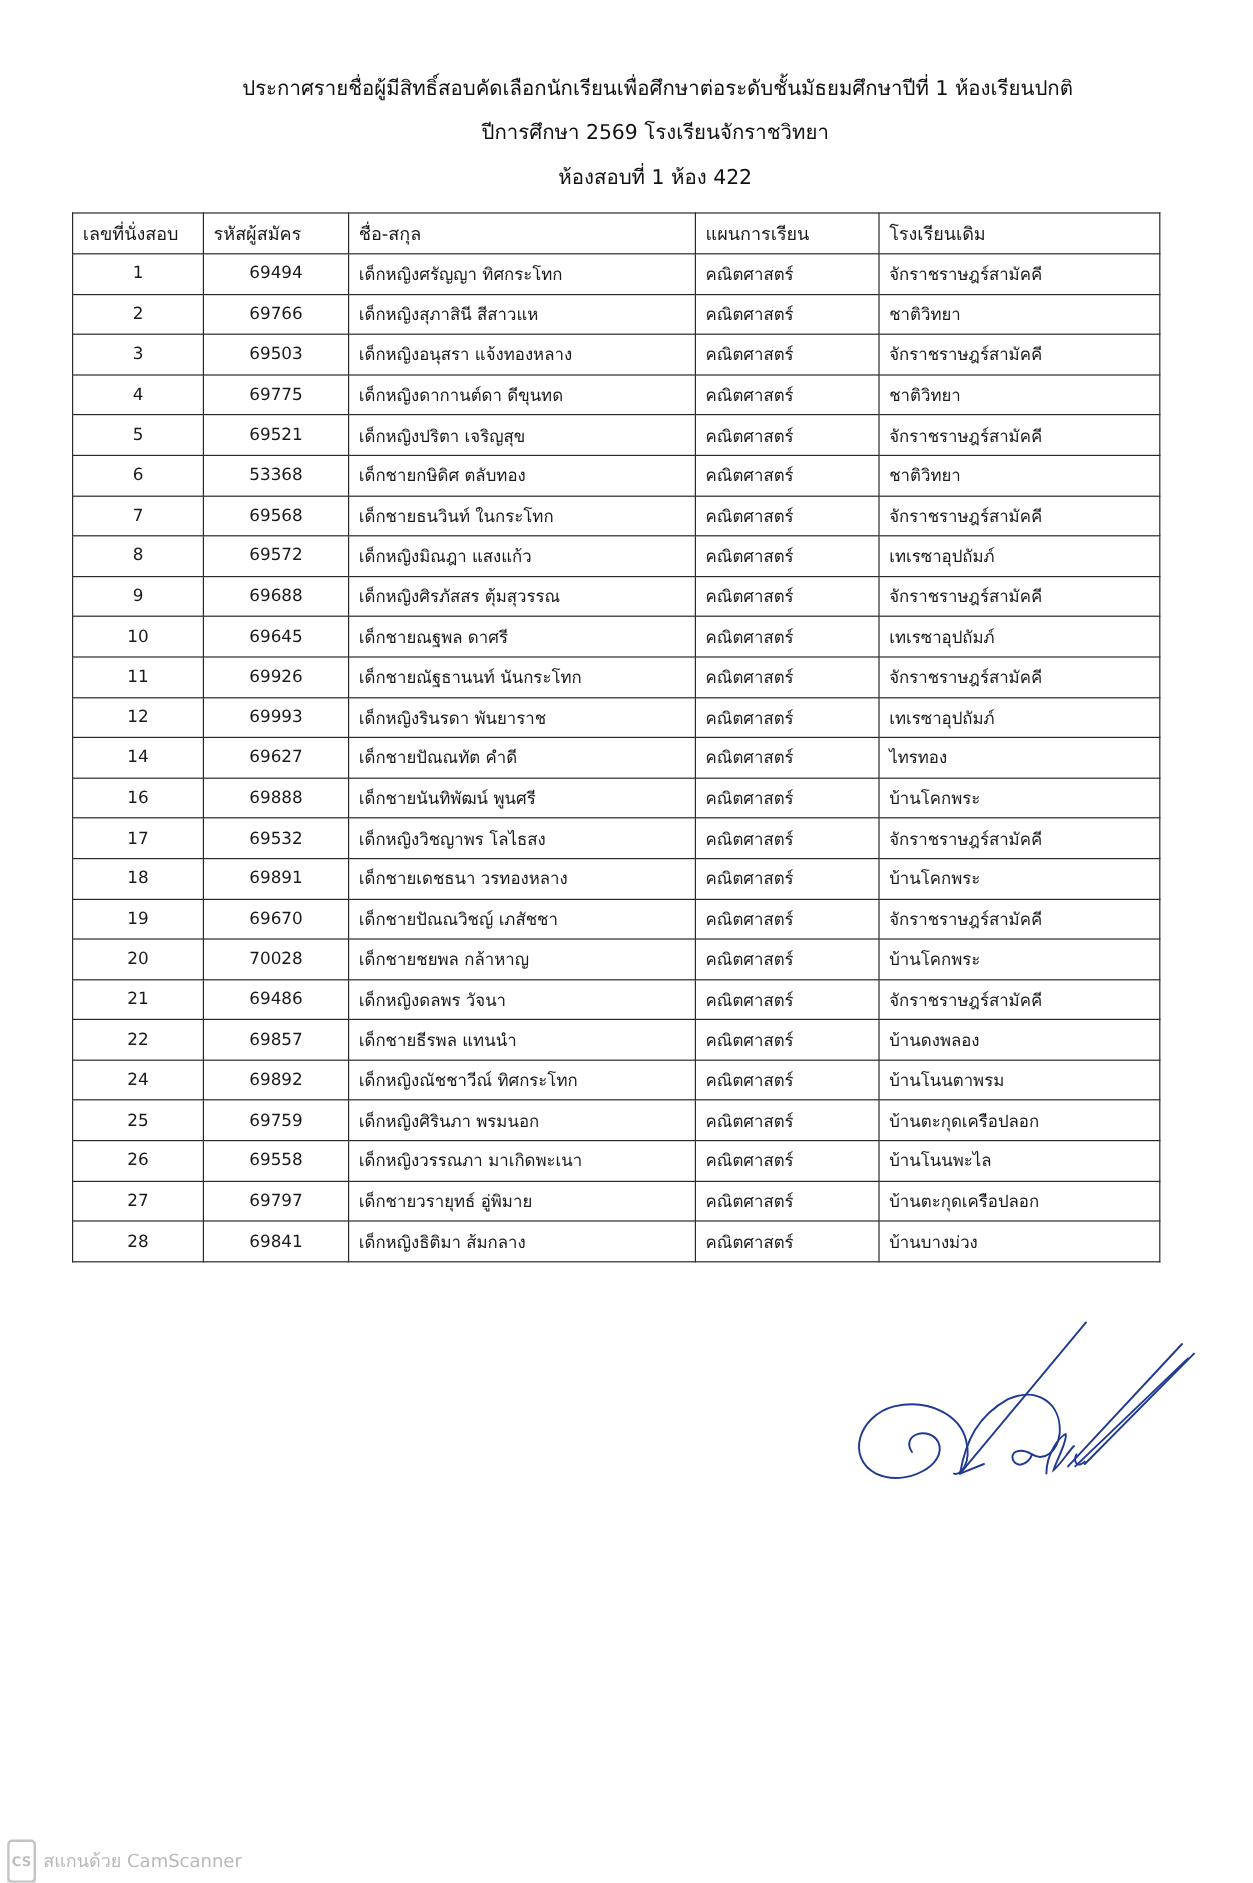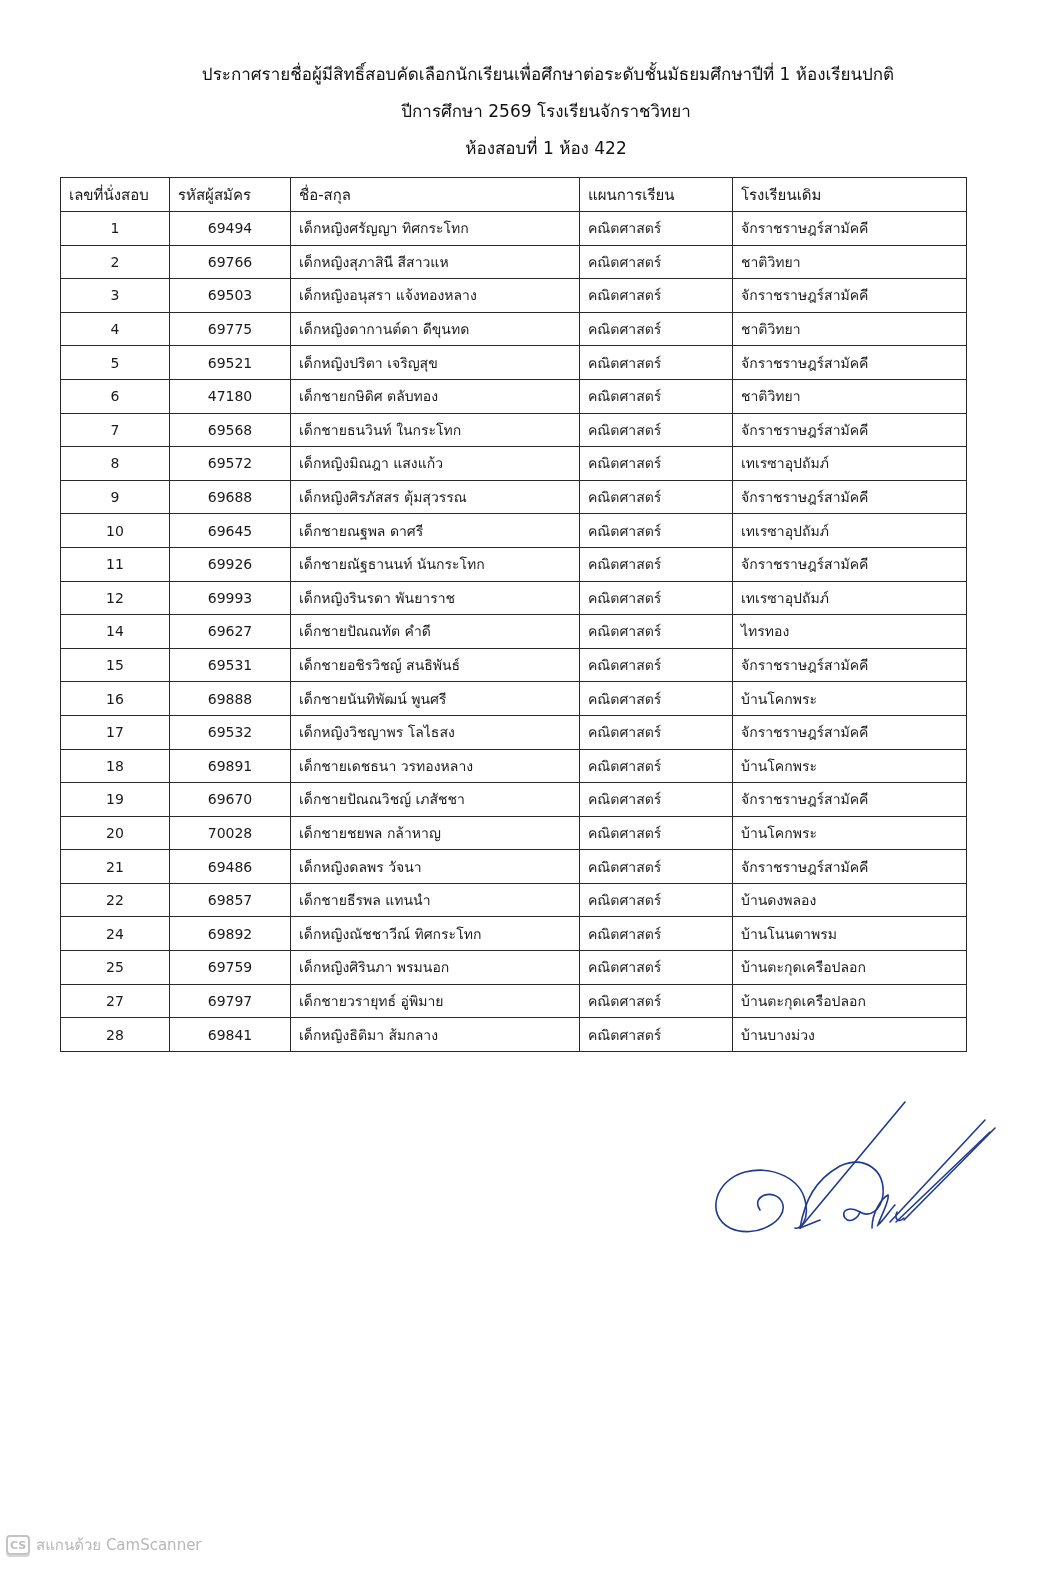--- a/index.html
+++ b/index.html
@@ -84,21 +84,21 @@
       top: 1533px;
       display: flex;
       align-items: center;
       gap: 6px;
       color: #b8b8b8;
       font-size: 15px;
       font-family: "DejaVu Sans", sans-serif;
     }
     .cs-logo {
       width: 24px;
-      height: 20px;
+      height: 36px;
       border: 2px solid #c4c4c4;
       border-radius: 4px;
       font-size: 11px;
       font-weight: bold;
       color: #bdbdbd;
       display: flex;
       align-items: center;
       justify-content: center;
       box-sizing: border-box;
       box-shadow: 0 2px 0 #d5d5d5;
@@ -161,21 +161,21 @@
       </tr>
       <tr>
         <td class="c-seat">5</td>
         <td class="c-id">69521</td>
         <td class="c-name">เด็กหญิงปริตา เจริญสุข</td>
         <td class="c-plan">คณิตศาสตร์</td>
         <td class="c-school">จักราชราษฎร์สามัคคี</td>
       </tr>
       <tr>
         <td class="c-seat">6</td>
-        <td class="c-id">47180</td>
+        <td class="c-id">53368</td>
         <td class="c-name">เด็กชายกษิดิศ ตลับทอง</td>
         <td class="c-plan">คณิตศาสตร์</td>
         <td class="c-school">ชาติวิทยา</td>
       </tr>
       <tr>
         <td class="c-seat">7</td>
         <td class="c-id">69568</td>
         <td class="c-name">เด็กชายธนวินท์ ในกระโทก</td>
         <td class="c-plan">คณิตศาสตร์</td>
         <td class="c-school">จักราชราษฎร์สามัคคี</td>
@@ -216,27 +216,20 @@
         <td class="c-school">เทเรซาอุปถัมภ์</td>
       </tr>
       <tr>
         <td class="c-seat">14</td>
         <td class="c-id">69627</td>
         <td class="c-name">เด็กชายปัณณทัต คำดี</td>
         <td class="c-plan">คณิตศาสตร์</td>
         <td class="c-school">ไทรทอง</td>
       </tr>
       <tr>
-        <td class="c-seat">15</td>
-        <td class="c-id">69531</td>
-        <td class="c-name">เด็กชายอชิรวิชญ์ สนธิพันธ์</td>
-        <td class="c-plan">คณิตศาสตร์</td>
-        <td class="c-school">จักราชราษฎร์สามัคคี</td>
-      </tr>
-      <tr>
         <td class="c-seat">16</td>
         <td class="c-id">69888</td>
         <td class="c-name">เด็กชายนันทิพัฒน์ พูนศรี</td>
         <td class="c-plan">คณิตศาสตร์</td>
         <td class="c-school">บ้านโคกพระ</td>
       </tr>
       <tr>
         <td class="c-seat">17</td>
         <td class="c-id">69532</td>
         <td class="c-name">เด็กหญิงวิชญาพร โลไธสง</td>
@@ -284,20 +277,27 @@
         <td class="c-name">เด็กหญิงณัชชาวีณ์ ทิศกระโทก</td>
         <td class="c-plan">คณิตศาสตร์</td>
         <td class="c-school">บ้านโนนตาพรม</td>
       </tr>
       <tr>
         <td class="c-seat">25</td>
         <td class="c-id">69759</td>
         <td class="c-name">เด็กหญิงศิรินภา พรมนอก</td>
         <td class="c-plan">คณิตศาสตร์</td>
         <td class="c-school">บ้านตะกุดเครือปลอก</td>
+      </tr>
+      <tr>
+        <td class="c-seat">26</td>
+        <td class="c-id">69558</td>
+        <td class="c-name">เด็กหญิงวรรณภา มาเกิดพะเนา</td>
+        <td class="c-plan">คณิตศาสตร์</td>
+        <td class="c-school">บ้านโนนพะไล</td>
       </tr>
       <tr>
         <td class="c-seat">27</td>
         <td class="c-id">69797</td>
         <td class="c-name">เด็กชายวรายุทธ์ อู่พิมาย</td>
         <td class="c-plan">คณิตศาสตร์</td>
         <td class="c-school">บ้านตะกุดเครือปลอก</td>
       </tr>
       <tr>
         <td class="c-seat">28</td>

